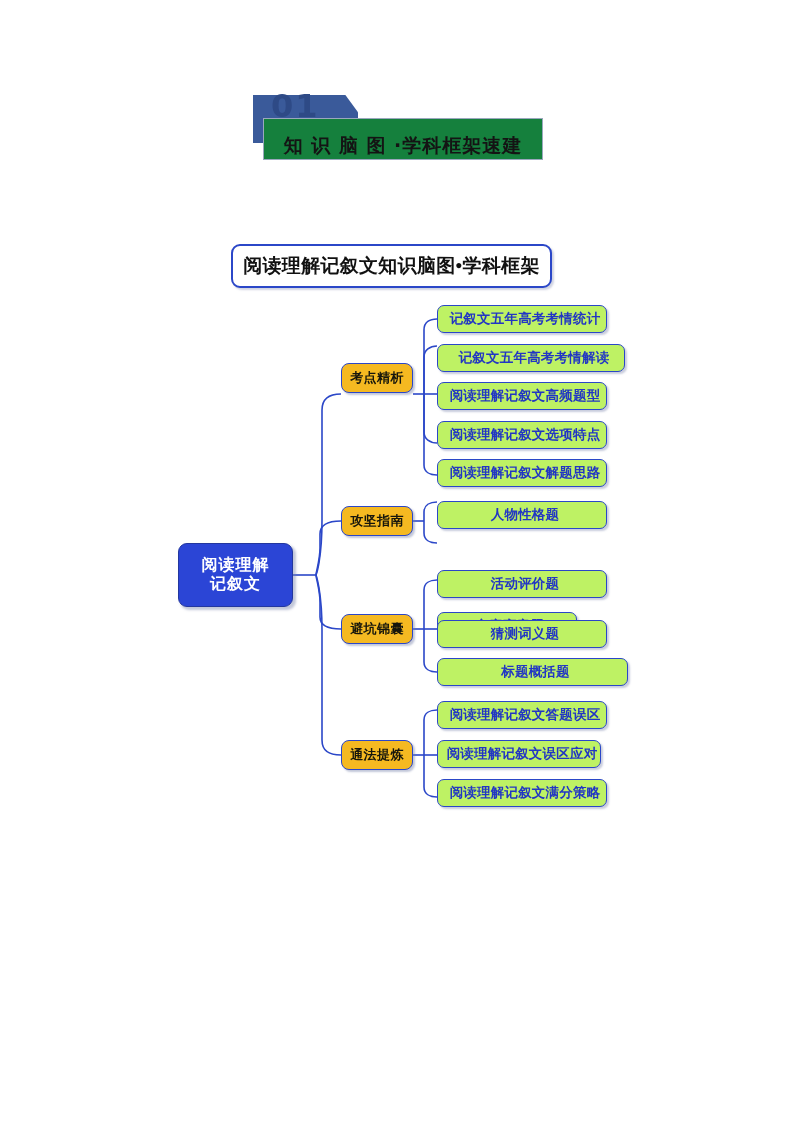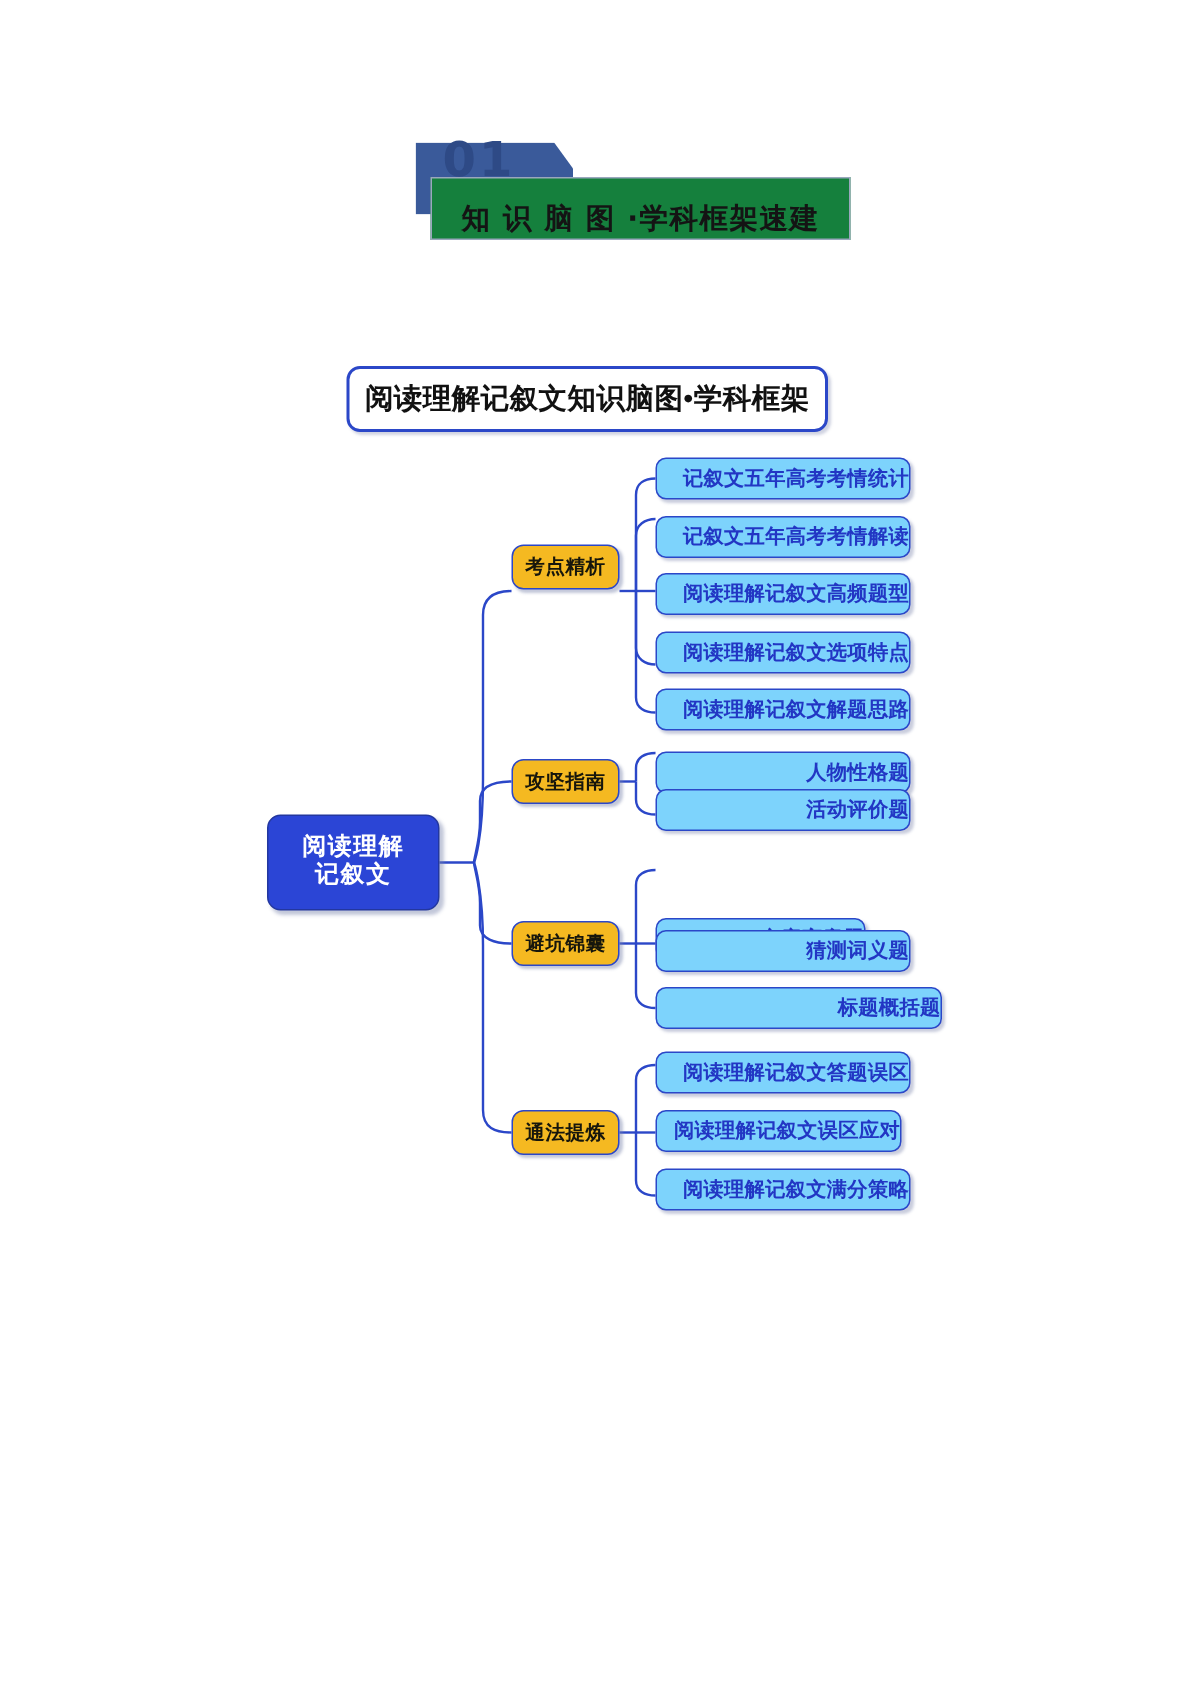--- a/index.html
+++ b/index.html
@@ -15,21 +15,20 @@
     overflow: hidden;
   }
 
   
   #section-banner {
     position: absolute;
     left: 253px;
     top: 95px;
     width: 300px;
     height: 70px;
-    margin-left: 24px;
   }
   #banner-flag {
     position: absolute;
     left: 0px;
     top: 0px;
     width: 105px;
     height: 48px;
     background: #3a5a9a;
     clip-path: polygon(0 0, 88% 0, 100% 36%, 100% 100%, 0 100%);
   }
@@ -155,24 +154,24 @@
     font-family: "Liberation Serif", serif;
     font-weight: bold;
     font-size: 13px;
     white-space: nowrap;
     letter-spacing: 0.4px;
   }
 
   
   .leaf-node {
     height: 28px;
-    background: #7dd3fc;
+    background: #bef264;
     border: 1.5px solid #2b47c8;
     border-radius: 7px;
-    justify-content: flex-end;
+    justify-content: center;
     padding-left: 6px;
     box-shadow: 2px 2px 2px rgba(120,130,170,0.4);
   }
   .leaf-label {
     color: #2236c4;
     font-family: "Liberation Serif", serif;
     font-weight: bold;
     font-size: 13.5px;
     white-space: nowrap;
     letter-spacing: 0.2px;
@@ -236,40 +235,40 @@
     <span id="root-label">阅读理解
 记叙文</span>
   </div>
 
   <div class="node branch-node" style="left:341px; top:363px;">
     <span class="branch-label">考点精析</span>
   </div>
   <div class="node leaf-node" style="left:437px; top:305px; width:170px;">
     <span class="leaf-label">记叙文五年高考考情统计</span>
   </div>
-  <div class="node leaf-node" style="left:437px; top:344px; width:170px;">
+  <div class="node leaf-node" style="left:437px; top:344px; width:188px;">
     <span class="leaf-label">记叙文五年高考考情解读</span>
   </div>
   <div class="node leaf-node" style="left:437px; top:382px; width:170px;">
     <span class="leaf-label">阅读理解记叙文高频题型</span>
   </div>
   <div class="node leaf-node" style="left:437px; top:421px; width:170px;">
     <span class="leaf-label">阅读理解记叙文选项特点</span>
   </div>
   <div class="node leaf-node" style="left:437px; top:459px; width:170px;">
     <span class="leaf-label">阅读理解记叙文解题思路</span>
   </div>
 
   <div class="node branch-node" style="left:341px; top:506px;">
     <span class="branch-label">攻坚指南</span>
   </div>
   <div class="node leaf-node" style="left:437px; top:501px; width:170px;">
     <span class="leaf-label">人物性格题</span>
   </div>
-  <div class="node leaf-node" style="left:437px; top:526px; width:170px;">
+  <div class="node leaf-node" style="left:437px; top:570px; width:170px;">
     <span class="leaf-label">活动评价题</span>
   </div>
 
   <div class="node branch-node" style="left:341px; top:614px;">
     <span class="branch-label">避坑锦囊</span>
   </div>
   <div class="node leaf-node" style="left:437px; top:612px; width:140px;">
     <span class="leaf-label">文章寓意题</span>
   </div>
   <div class="node leaf-node" style="left:437px; top:620px; width:170px;">

